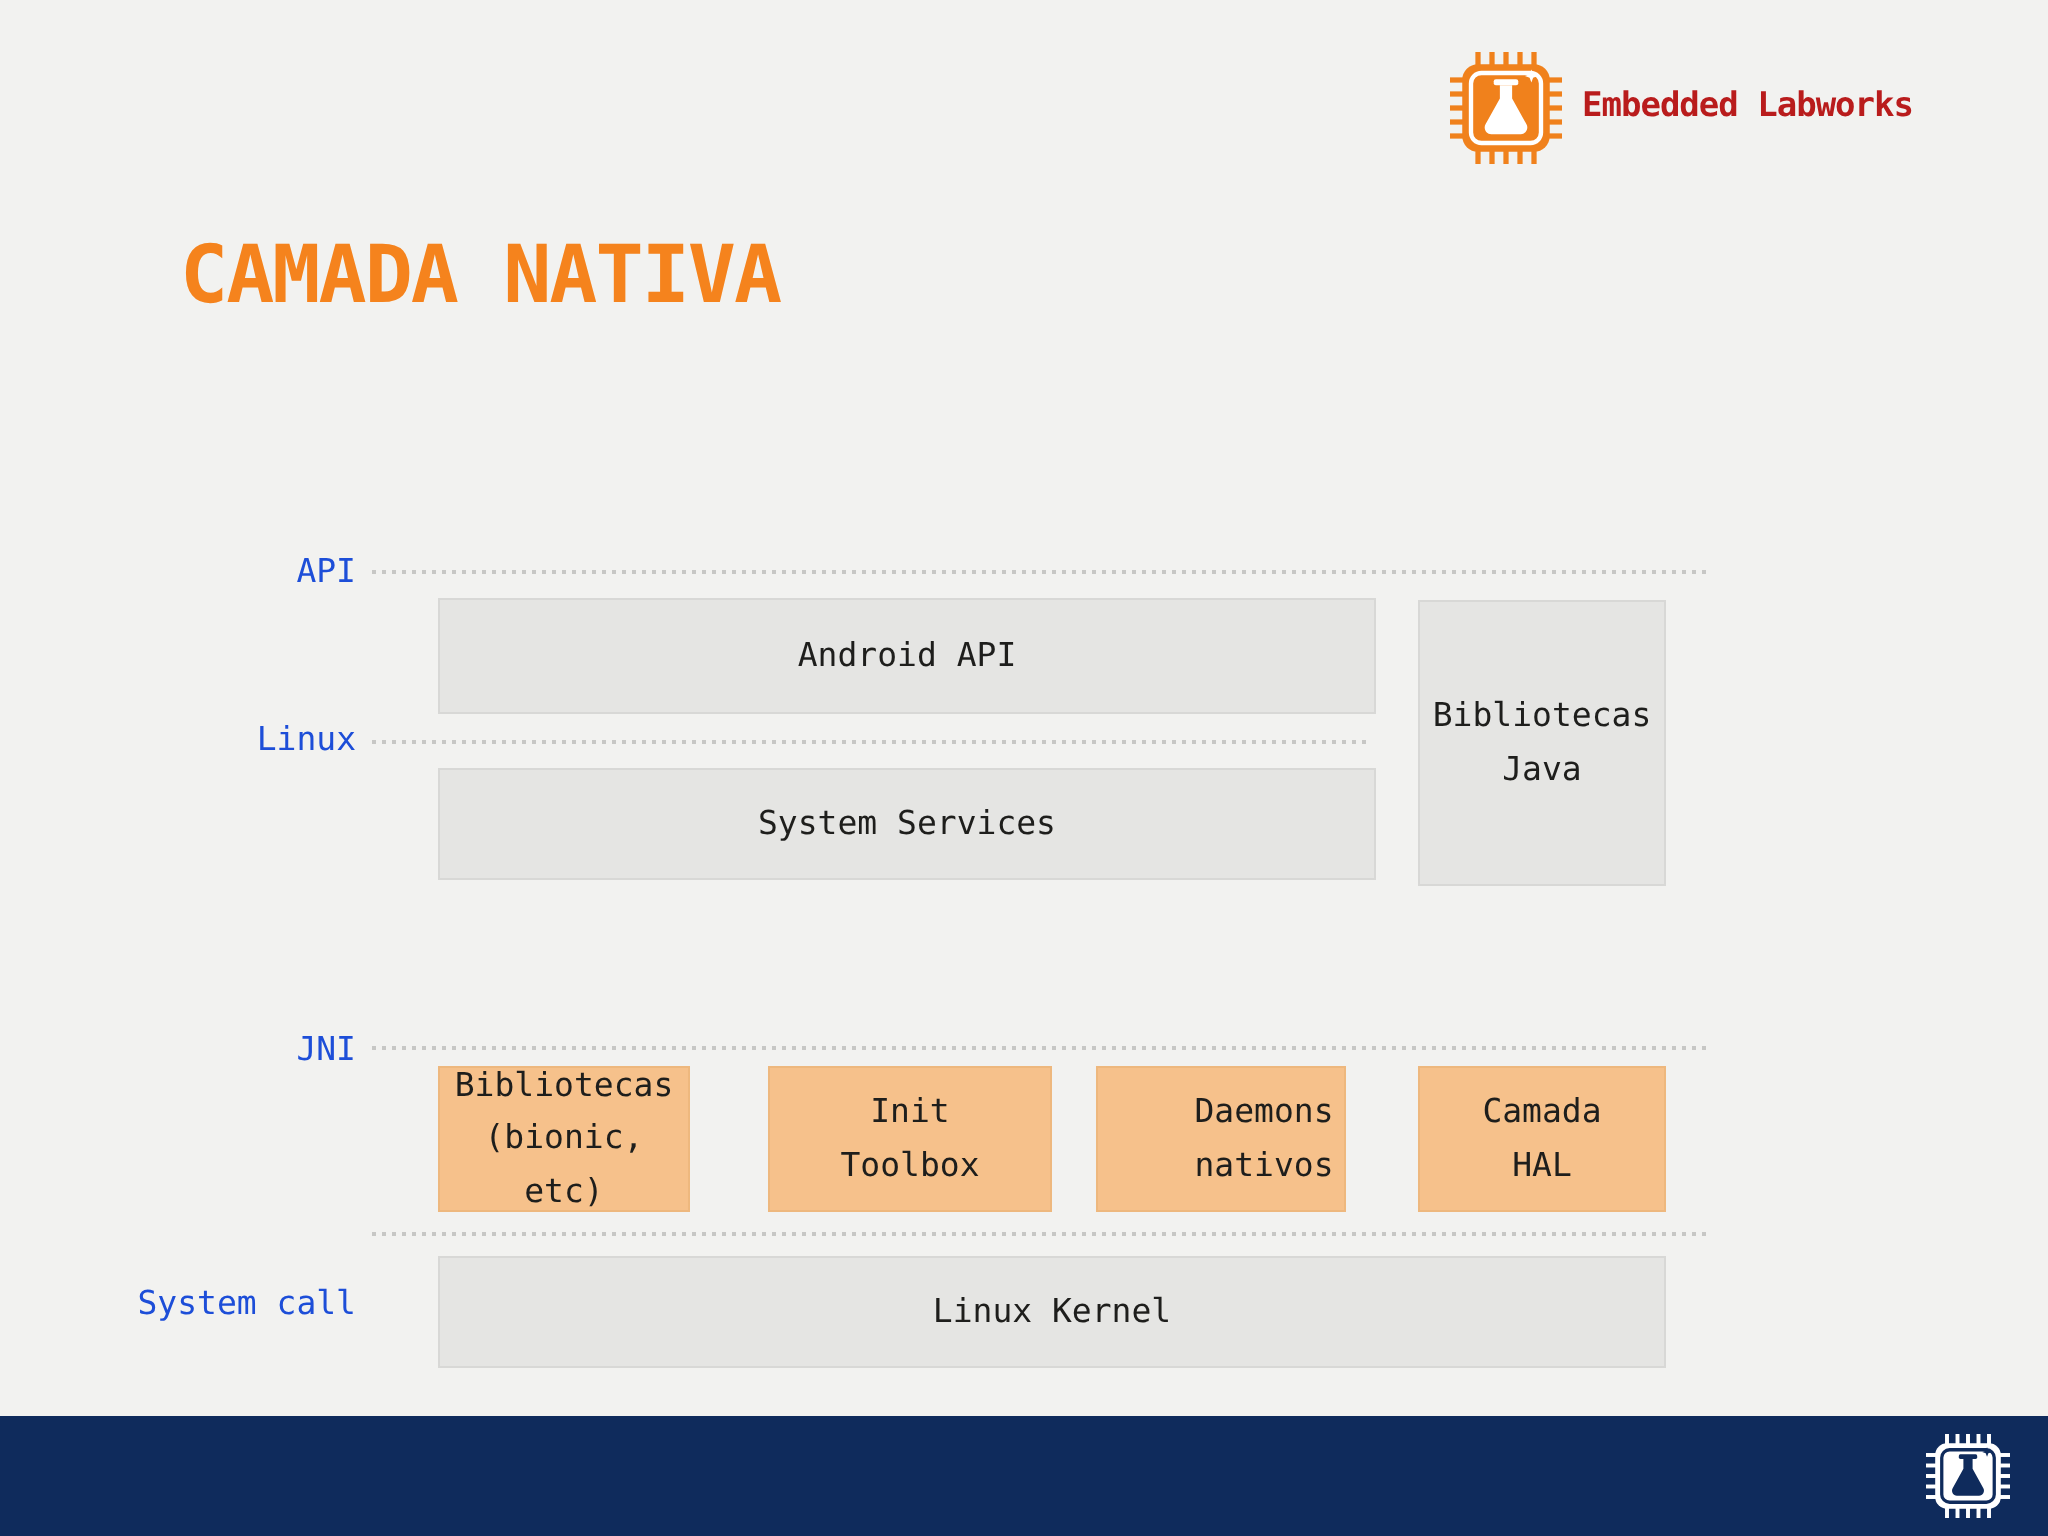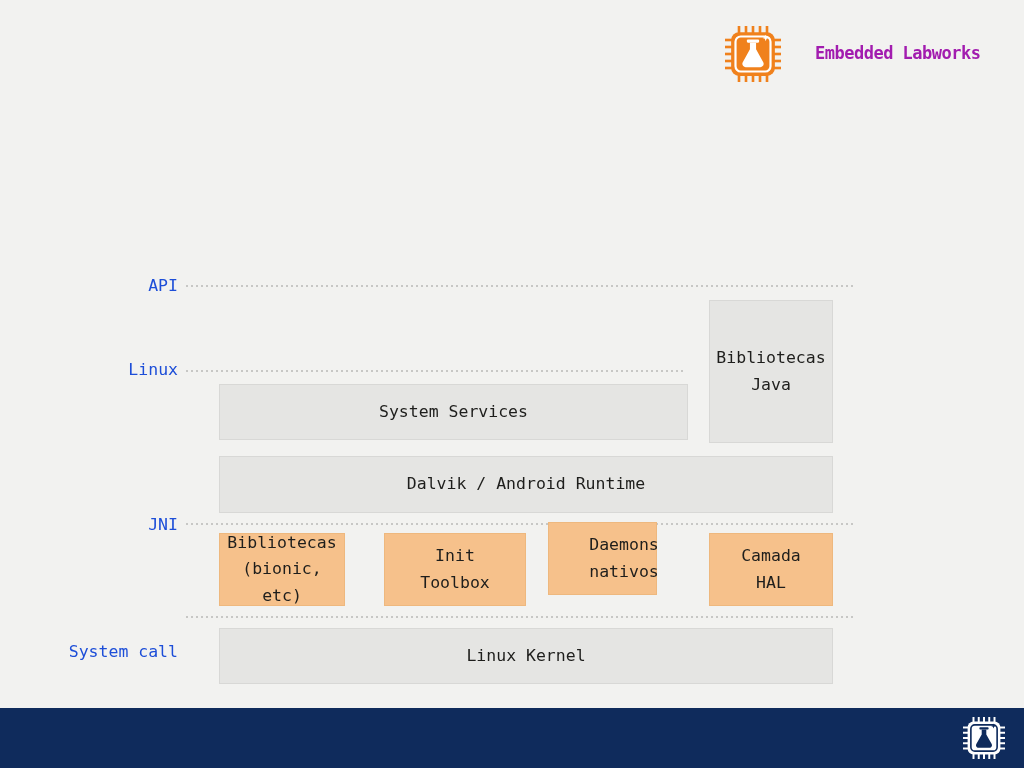--- a/index.html
+++ b/index.html
@@ -8,22 +8,22 @@
     background:#f2f2f0;
     font-family:"DejaVu Sans Mono","Liberation Mono",monospace;
   }
   .slide{
     position:relative;width:1024px;height:768px;overflow:hidden;
     background:#f2f2f0;
   }
   
   .logo-header{position:absolute;left:725px;top:26px;width:56px;height:56px;}
   .brand{
-    position:absolute;left:815px;top:43px;
-    font-size:17px;font-weight:bold;color:#a21caf;letter-spacing:-0.5px;
+    position:absolute;left:791px;top:43px;
+    font-size:17px;font-weight:bold;color:#b91c1c;letter-spacing:-0.5px;
     white-space:nowrap;
   }
   .title{
     position:absolute;left:90px;top:115px;
     font-size:40px;font-weight:bold;color:#f5831d;letter-spacing:-1px;
     white-space:nowrap;
   }
   
   .box{
     position:absolute;box-sizing:border-box;
@@ -34,21 +34,21 @@
   }
   .box.orange{background:#f6c18b;border-color:#eeb87e;}
 
   .b-aplicacoes      {left:219px;top:216px;width:614px;height:58px;}
   .b-android-api     {left:219px;top:299px;width:469px;height:58px;}
   .b-bibliotecas-java{left:709px;top:300px;width:124px;height:143px;}
   .b-system-services {left:219px;top:384px;width:469px;height:56px;}
   .b-dalvik          {left:219px;top:456px;width:614px;height:57px;}
   .b-bionic          {left:219px;top:533px;width:126px;height:73px;}
   .b-init-toolbox    {left:384px;top:533px;width:142px;height:73px;}
-  .b-daemons         {left:548px;top:522px;width:109px;height:73px;padding-left:43px;}
+  .b-daemons         {left:548px;top:533px;width:125px;height:73px;padding-left:43px;}
   .b-camada-hal      {left:709px;top:533px;width:124px;height:73px;}
   .b-linux-kernel    {left:219px;top:628px;width:614px;height:56px;}
 
   .dotline{
     position:absolute;height:2px;
     background-image:repeating-linear-gradient(90deg,#c7c7c5 0 2px,transparent 2px 5px);
   }
   .l-api        {left:186px;top:285px;width:667px;}
   .l-binder     {left:186px;top:370px;width:500px;}
   .l-jni        {left:186px;top:523px;width:667px;}
@@ -103,35 +103,36 @@
     <rect x="12" y="12" width="40" height="40" rx="6" fill="none" stroke="#ffffff" stroke-width="2.5"></rect>
     <g fill="#ffffff">
       <rect x="25" y="15.5" width="14" height="3.5" rx="1.2"></rect>
       <path d="M28.5 19 h7 v7.5 l8.2 14.8 c1.4 2.5 -0.4 5.7 -3.3 5.7 h-16.8 c-2.9 0 -4.7 -3.2 -3.3 -5.7 l8.2 -14.8 z"></path>
       <path d="M46.5 10 l1 2.7 2.7 1 -2.7 1 -1 2.7 -1 -2.7 -2.7 -1 2.7 -1 z"></path>
     </g>
   </svg>
 
   <div class="brand">Embedded Labworks</div>
 
+  <div class="title">CAMADA NATIVA</div>
 
   <div class="dotline l-api"></div>
   <div class="dotline l-binder"></div>
   <div class="dotline l-jni"></div>
   <div class="dotline l-system-call"></div>
 
   <div class="side-label sl-api">API</div>
   <div class="side-label sl-binder">Linux</div>
   <div class="side-label sl-jni">JNI</div>
   <div class="side-label sl-system-call">System call</div>
 
+  <div class="box b-android-api">Android API</div>
   <div class="box b-bibliotecas-java">Bibliotecas
 Java</div>
   <div class="box b-system-services">System Services</div>
-  <div class="box b-dalvik">Dalvik / Android Runtime</div>
   <div class="box orange b-bionic">Bibliotecas
 (bionic, etc)</div>
   <div class="box orange b-init-toolbox">Init
 Toolbox</div>
   <div class="box orange b-daemons">Daemons
 nativos</div>
   <div class="box orange b-camada-hal">Camada
 HAL</div>
   <div class="box b-linux-kernel">Linux Kernel</div>
 

